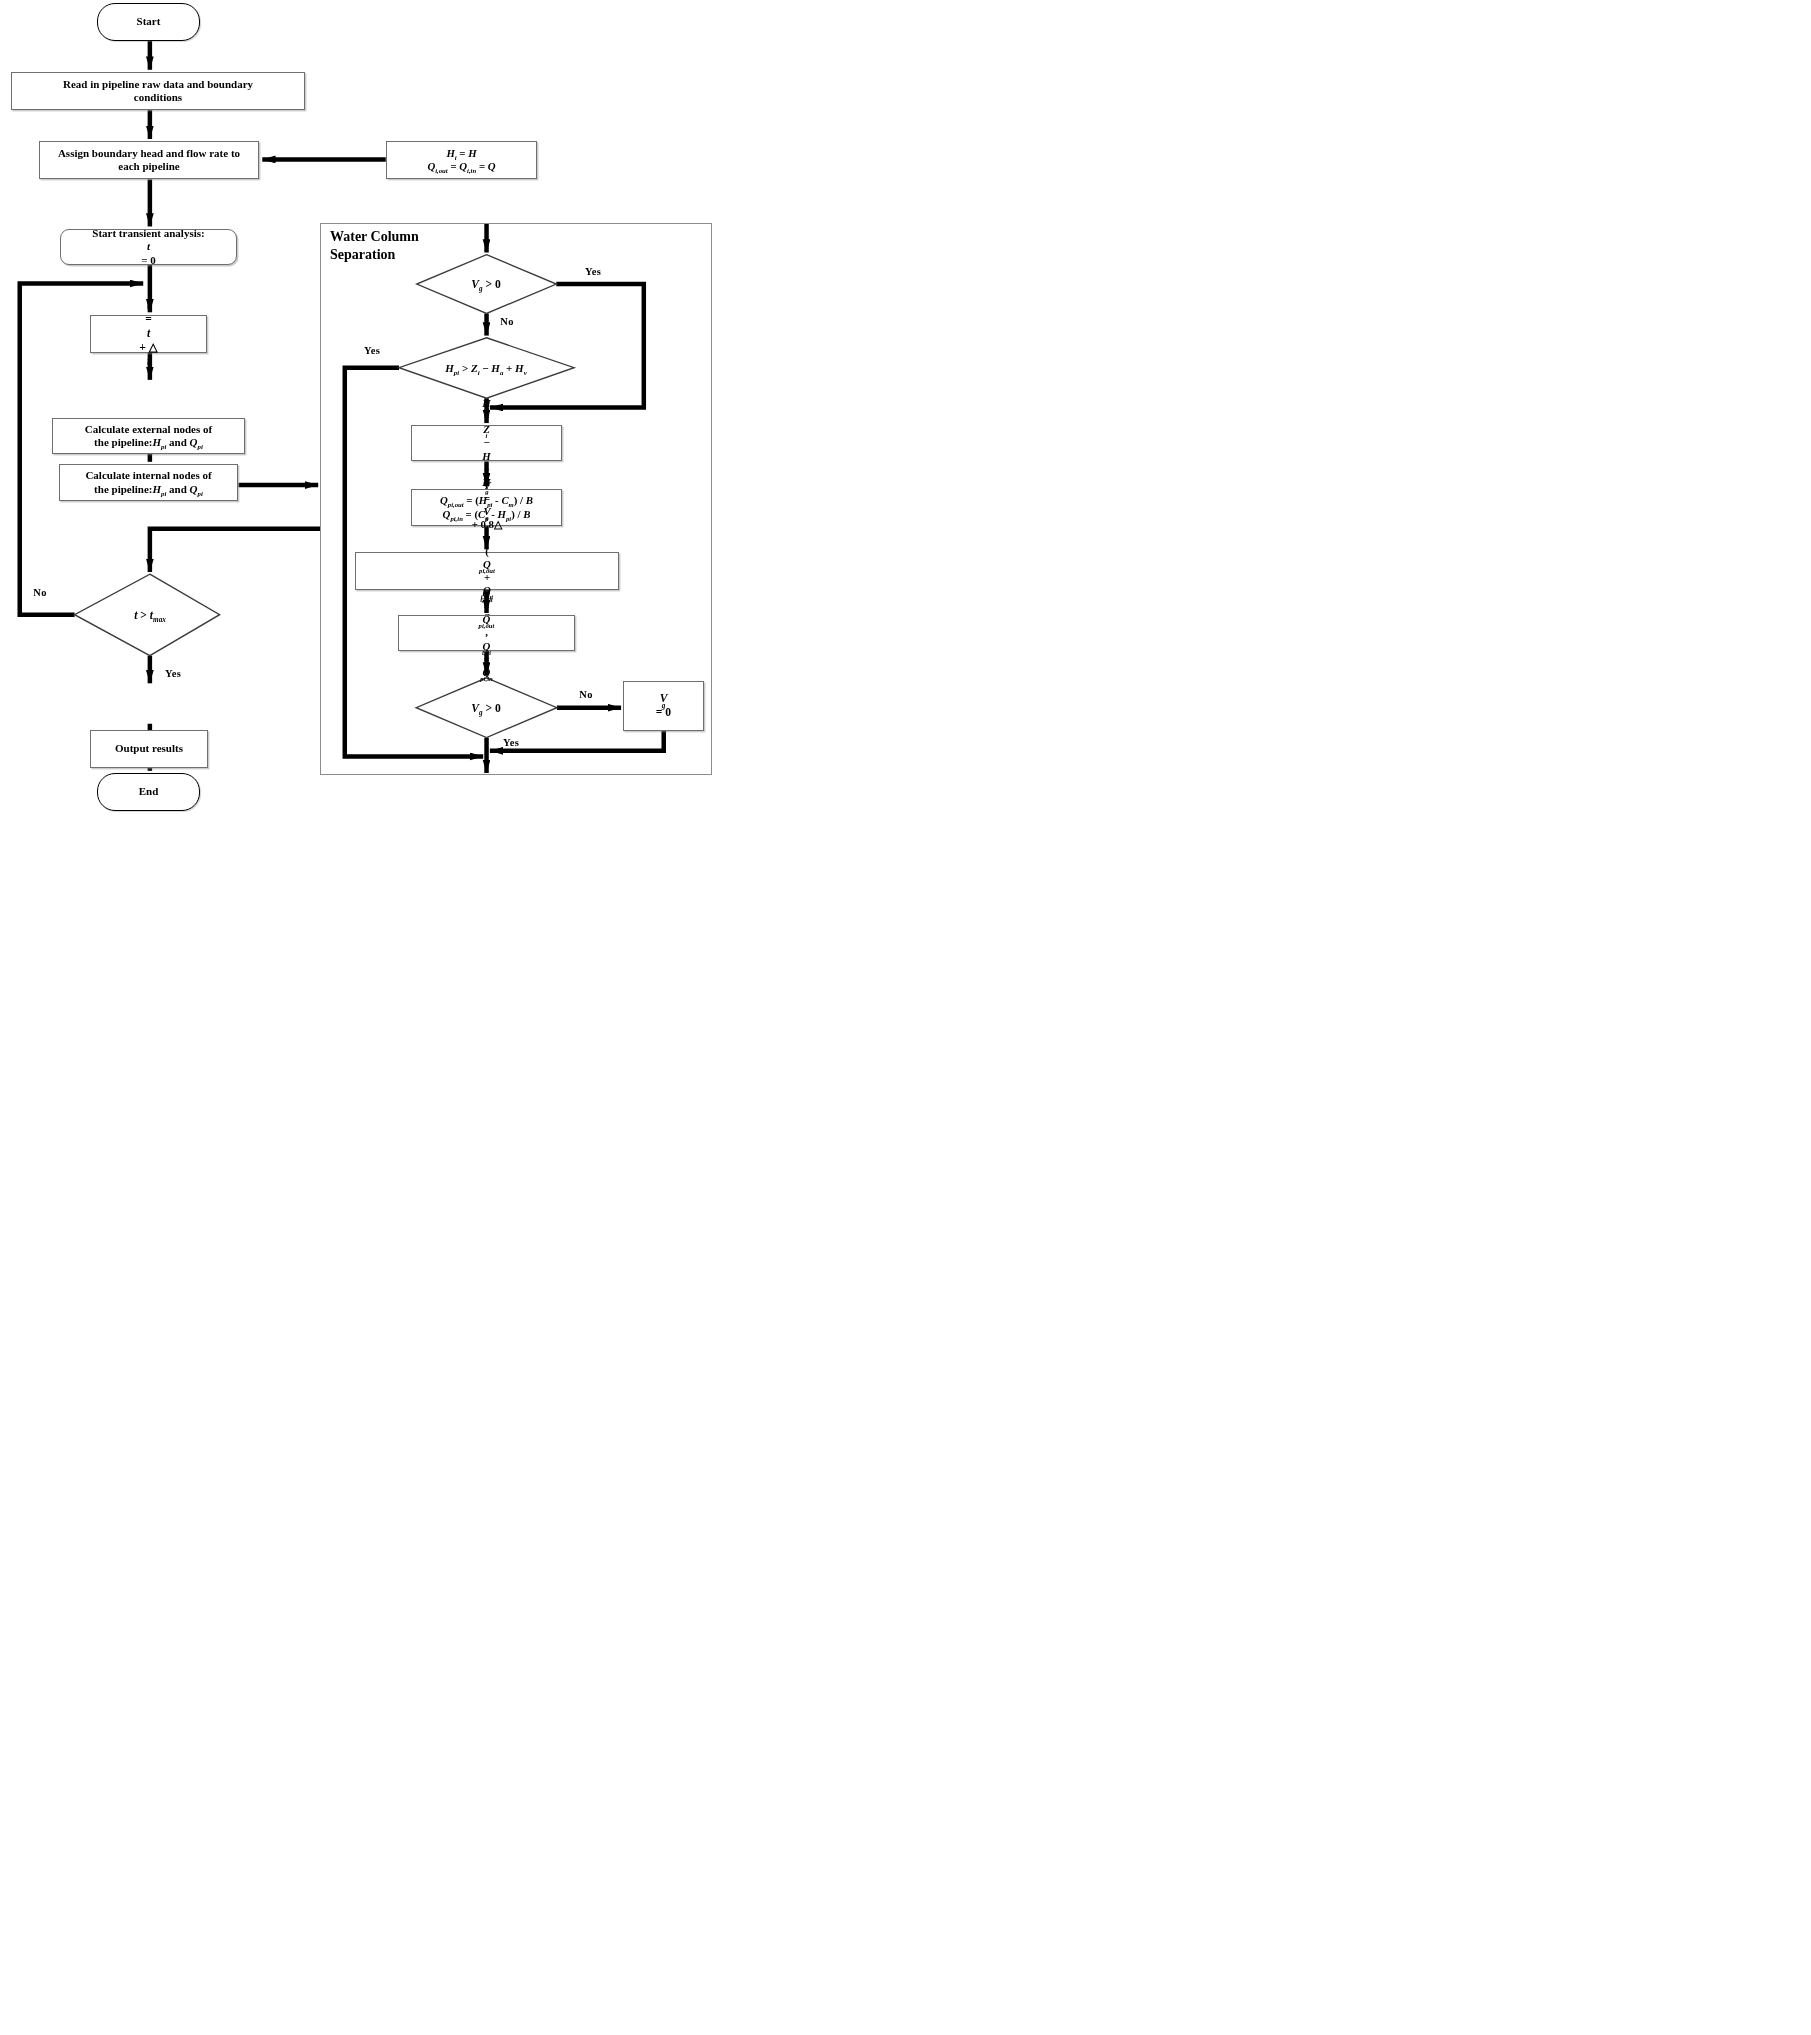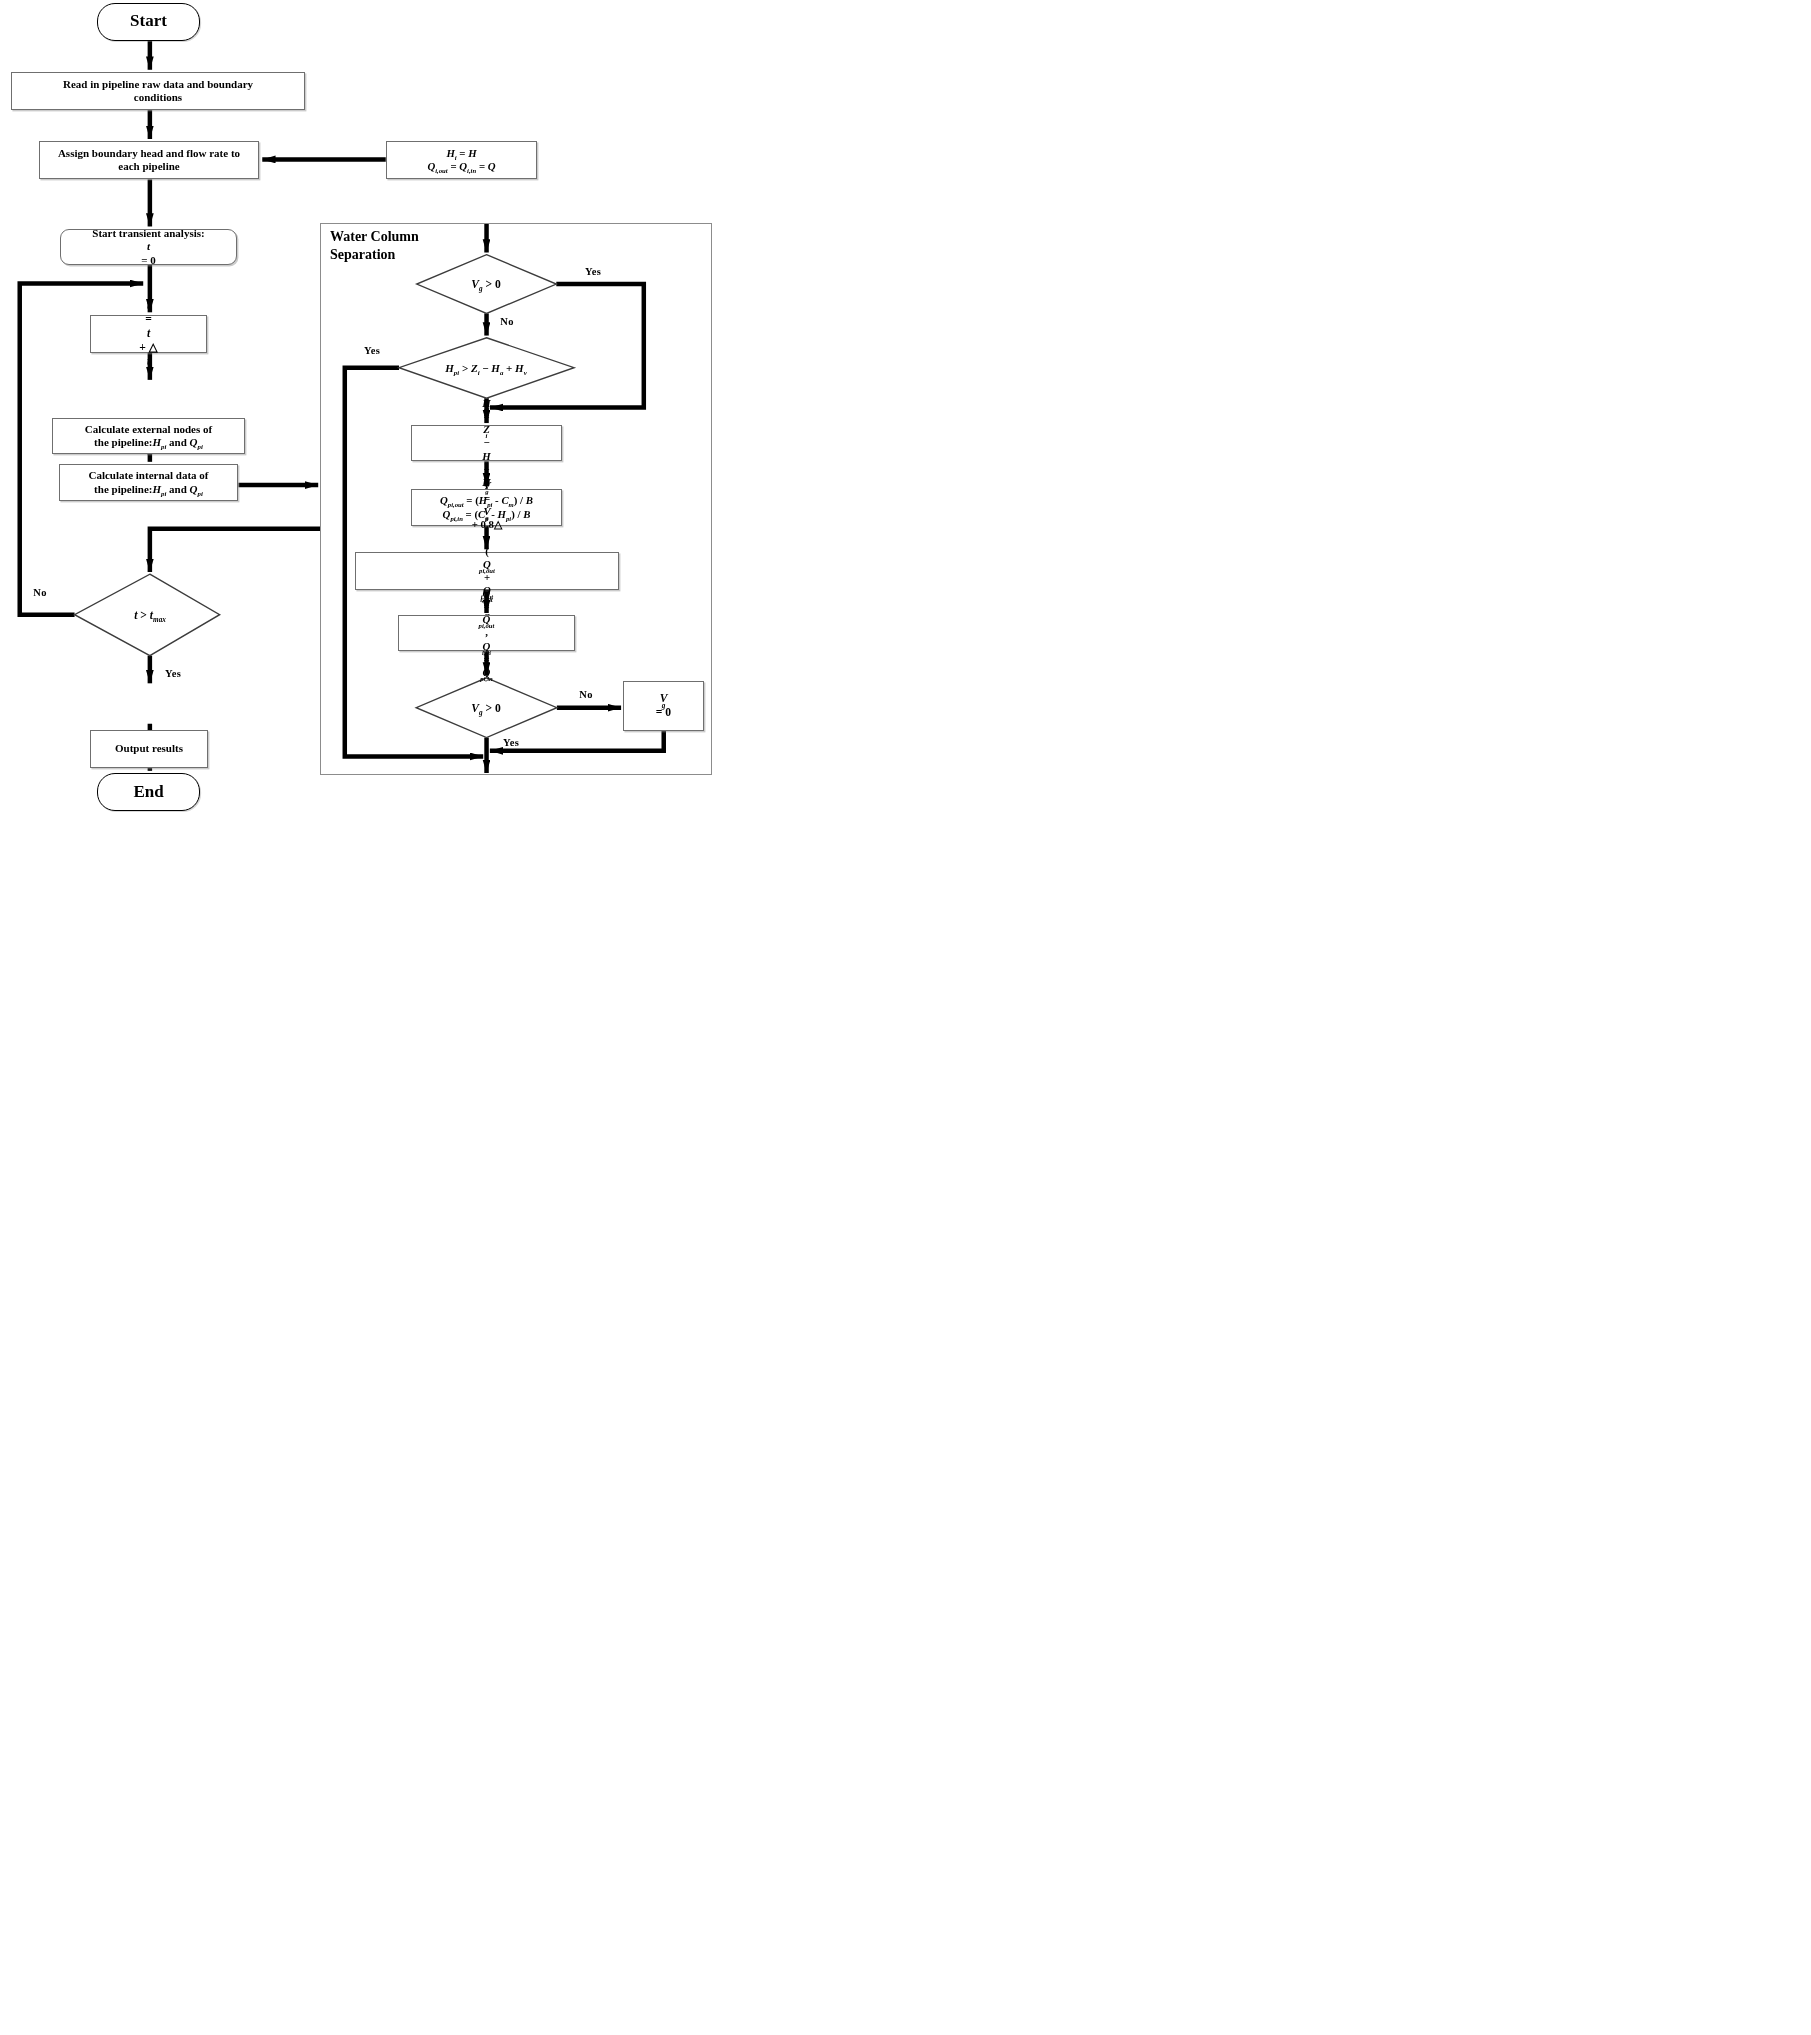--- a/index.html
+++ b/index.html
@@ -14,21 +14,21 @@
     position:absolute; display:flex; flex-direction:column;
     align-items:center; justify-content:center; text-align:center;
     background:#ffffff; box-sizing:border-box; line-height:1.22;
   }
   .proc {
     border:0.8px solid #6f6f6f; font-weight:bold; font-size:11px;
     box-shadow:1.4px 1.4px 0 rgba(140,140,140,0.45);
   }
   .terminal {
     border:1.4px solid #000000; border-radius:18px;
-    font-weight:bold; font-size:17px; box-shadow:1.1px 1.1px 0 rgba(140,140,140,0.35);
+    font-weight:bold; font-size:11px; box-shadow:1.1px 1.1px 0 rgba(140,140,140,0.35);
   }
   .formula { font-weight:bold; font-size:10.8px; }
   .it { font-style:italic; }
   sub { font-size:0.62em; font-style:italic; line-height:0; }
   .dtext {
     position:absolute; transform:translate(-50%,-50%); text-align:center;
     font-weight:bold; font-size:11px; background:transparent;
   }
   .lbl {
     position:absolute; transform:translate(-50%,-50%);
@@ -115,21 +115,21 @@
       <span> + △</span>
       <span class="it">t</span>
     </div>
 
   <div class="node proc" style="left:52px; top:382px; width:193px; height:36px;margin-top:36px;">
     <div><span>Calculate external nodes of</span></div>
     <div><span>the pipeline:</span><span class="it">H</span><sub class="it">pi</sub><span> and </span><span class="it">Q</span><sub class="it">pi</sub></div>
   </div>
 
   <div class="node proc" style="left:59px; top:464px; width:179px; height:37px;">
-    <div><span>Calculate internal data of</span></div>
+    <div><span>Calculate internal nodes of</span></div>
     <div><span>the pipeline:</span><span class="it">H</span><sub class="it">pi</sub><span> and </span><span class="it">Q</span><sub class="it">pi</sub></div>
   </div>
 
   <div class="dtext formula" style="left:150px; top:615px; font-size:11.6px;"><span class="it">t</span><span> &gt; </span><span class="it">t</span><sub class="it">max</sub></div>
 
   <div class="node proc" style="left:90px; top:686px; width:118px; height:38px;margin-top:44px;">Output results</div>
 
   <div class="node terminal" style="left:97px; top:773px; width:103px; height:38px;">End</div>
 
   <div class="dtext formula" style="left:486px; top:284px; font-size:11.6px;"><span class="it">V</span><sub class="it">g</sub><span> &gt; 0</span></div>

